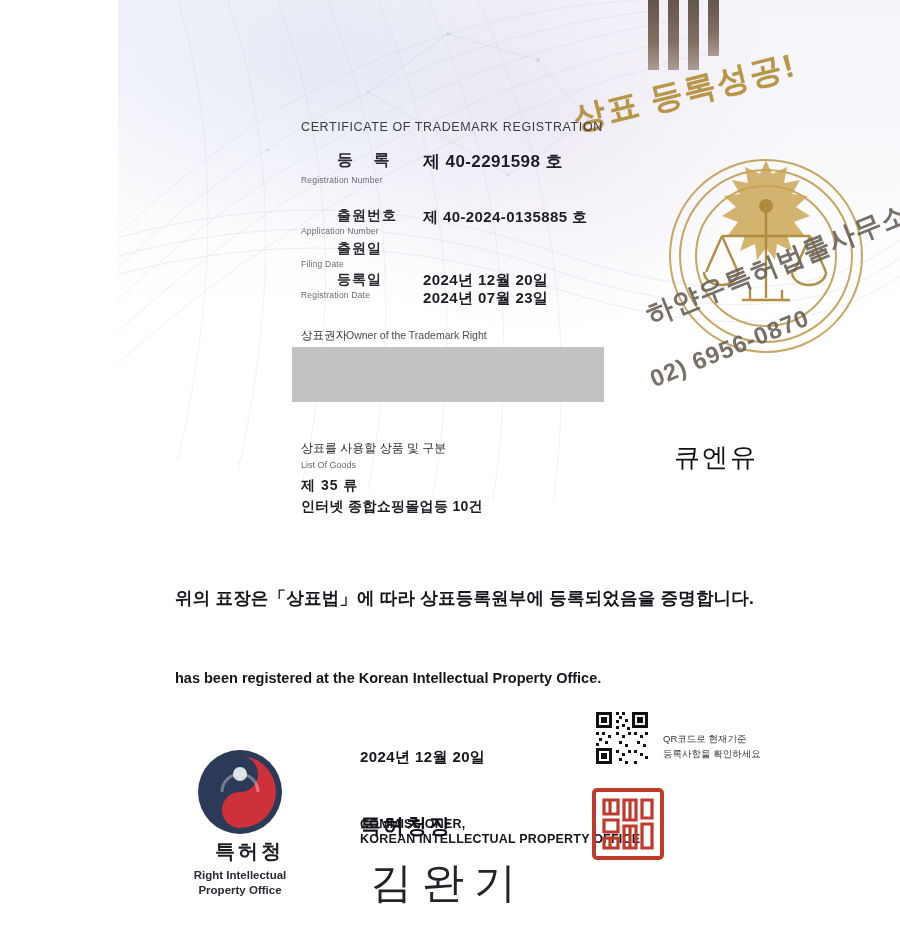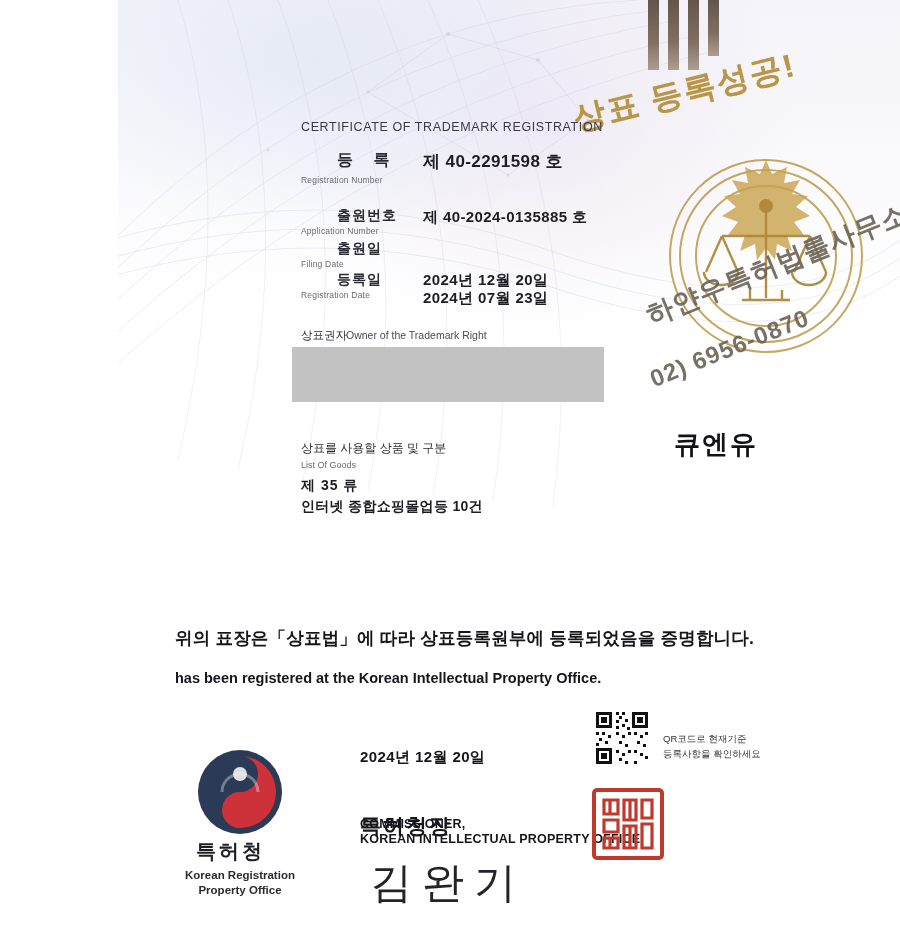--- a/index.html
+++ b/index.html
@@ -168,23 +168,23 @@
     left: 183px; top: 498px;
     font-size: 14px;
     font-weight: bold;
     color: #1d1d24;
     letter-spacing: .3px;
   }
 
   
   .mark-text {
     position: absolute;
-    left: 556px; top: 427px;
+    left: 556px; top: 440px;
     font-size: 26px;
-    font-weight: bold;
+    font-weight: normal;
     color: #111118;
     letter-spacing: 2px;
   }
 
   
   .seal {
     position: absolute;
     left: 540px; top: 148px;
     width: 216px; height: 216px;
     opacity: .92;
@@ -226,21 +226,21 @@
     font-weight: bold;
     color: #6a6258;
     opacity: .9;
     letter-spacing: 1px;
     white-space: nowrap;
   }
 
   
   .certify-ko {
     position: absolute;
-    left: 175px; top: 626px;
+    left: 175px; top: 586px;
     font-size: 17.5px;
     font-weight: bold;
     color: #15151c;
     letter-spacing: .2px;
   }
   .certify-en1 {
     position: absolute;
     left: 175px; top: 650px;
     font-size: 14.5px;
     font-weight: bold;
@@ -265,21 +265,21 @@
   }
   .kipo-logo {
     position: absolute;
     left: 196px; top: 748px;
     width: 88px; height: 88px;
   }
   .kipo-ko {
     position: absolute;
     left: 196px; top: 838px;
     width: 88px;
-    text-align: left;
+    text-align: right;
     font-size: 20px;
     font-weight: bold;
     color: #1d1d24;
     letter-spacing: 3px;
   }
   .kipo-en {
     position: absolute;
     left: 176px; top: 868px;
     width: 128px;
     text-align: center;
@@ -466,21 +466,21 @@
   <div class="footer-bg"></div>
 
   <svg class="kipo-logo" viewBox="0 0 88 88">
     <circle cx="44" cy="44" r="42" fill="#2b3a56"></circle>
     <path d="M44,8 a36,36 0 0 1 0,72 a18,18 0 0 1 0,-36 a18,18 0 0 0 0,-36 Z" fill="#cd313a"></path>
     <path d="M26,44 a18,18 0 0 1 36,0" fill="none" stroke="#ffffff" stroke-width="3" opacity="0.35"></path>
     <circle cx="44" cy="26" r="7" fill="#f2f2f2" opacity="0.9"></circle>
   </svg>
   <div class="kipo-ko">특허청</div>
   <div class="kipo-en">
-    <span>Korean Registration</span><br>
+    <span>Right Intellectual</span><br>
     <span>Property Office</span>
   </div>
 
   <div class="issue-date">2024년 12월 20일</div>
   <div class="commissioner-ko">특허청장</div>
   <div class="commissioner-en1">COMMISSIONER,</div>
   <div class="commissioner-en2">KOREAN INTELLECTUAL PROPERTY OFFICE</div>
   <div class="signature">김완기</div>
 
   <svg class="red-seal" viewBox="0 0 72 72">

